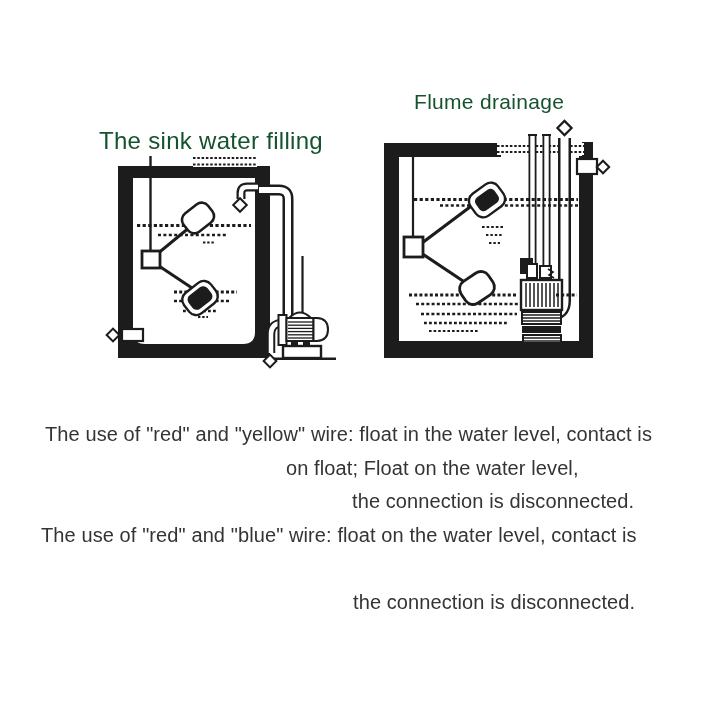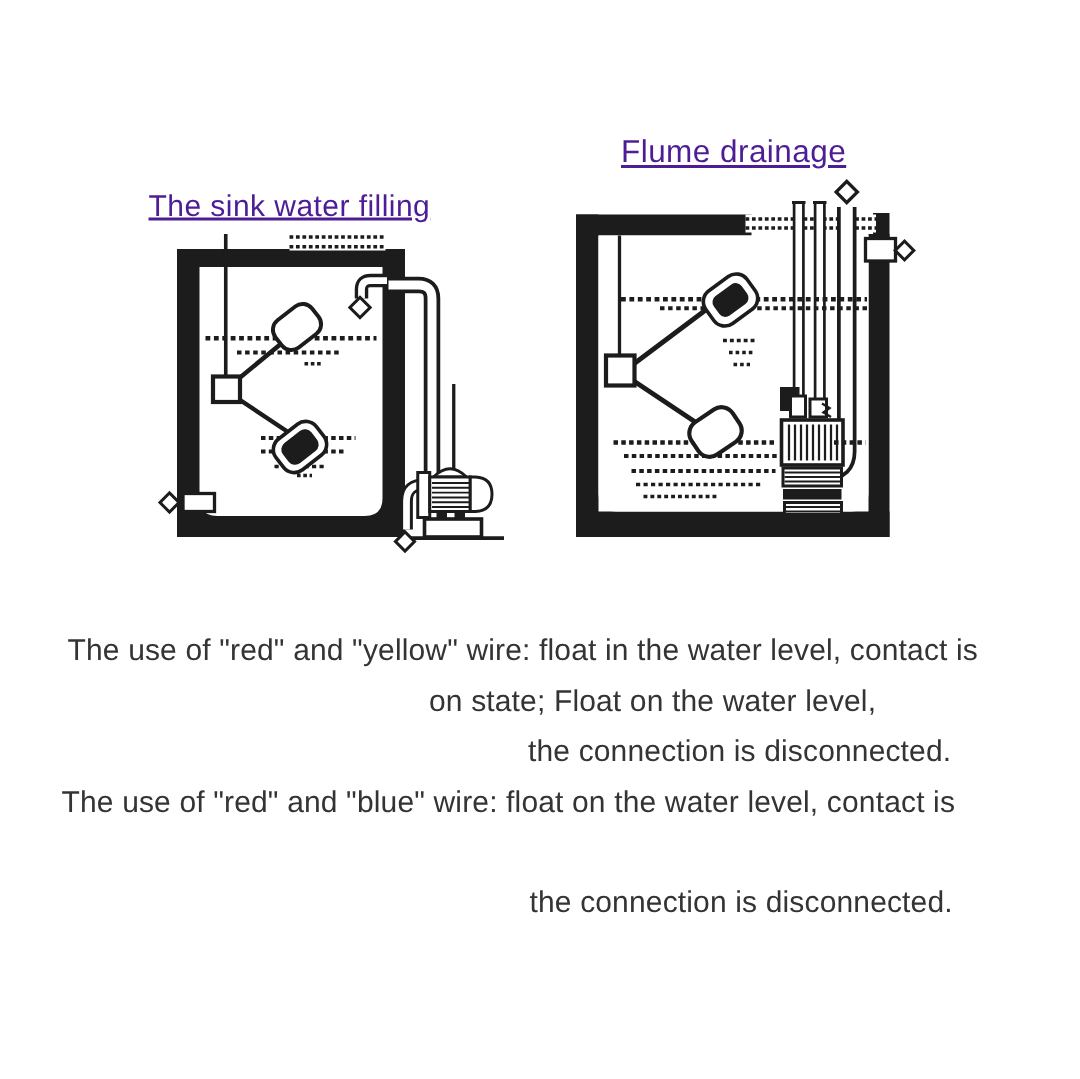--- a/index.html
+++ b/index.html
@@ -1,23 +1,23 @@
 <!DOCTYPE html>
 <html><head>
 <meta charset="utf-8">
 <style>
   html,body{margin:0;padding:0;background:#ffffff;}
   .canvas{
     position:relative;width:720px;height:719px;background:#ffffff;overflow:hidden;
     font-family:"Liberation Sans",sans-serif;
   }
   .diagram-title{
-    position:absolute;color:#4c1d95;white-space:nowrap;letter-spacing:0.3px;text-decoration:underline;
+    position:absolute;color:#14532d;white-space:nowrap;letter-spacing:0.3px;
   }
-  .title-left{left:99px;top:127px;font-size:20px;}
+  .title-left{left:99px;top:127px;font-size:24px;}
   .title-right{left:414px;top:90px;font-size:21px;}
   .diagram-svg{position:absolute;left:0;top:0;}
   .ins{
     position:absolute;color:#343434;font-size:20px;white-space:nowrap;letter-spacing:0.1px;
   }
   .l1{left:45px;top:423px;}
   .l2{left:286px;top:457px;}
   .l3{left:352px;top:490px;}
   .l4{left:41px;top:524px;}
   .l5{left:345px;top:557px;}
@@ -209,18 +209,18 @@
       </g>
 
       <rect x="577" y="159" width="20" height="15" fill="#ffffff" stroke="#1c1c1c" stroke-width="2.2"></rect>
       <g transform="translate(603,167) rotate(45)">
         <rect x="-4.4" y="-4.4" width="8.8" height="8.8" fill="#ffffff" stroke="#1c1c1c" stroke-width="2"></rect>
       </g>
     </g>
   </svg>
 
   <div class="ins l1">The use of "red" and "yellow" wire: float in the water level, contact is</div>
-  <div class="ins l2">on state; Float on the water level,</div>
+  <div class="ins l2">on float; Float on the water level,</div>
   <div class="ins l3">the connection is disconnected.</div>
   <div class="ins l4">The use of "red" and "blue" wire: float on the water level, contact is</div>
   <div class="ins l6">the connection is disconnected.</div>
 
 </div>
 
 </body></html>

